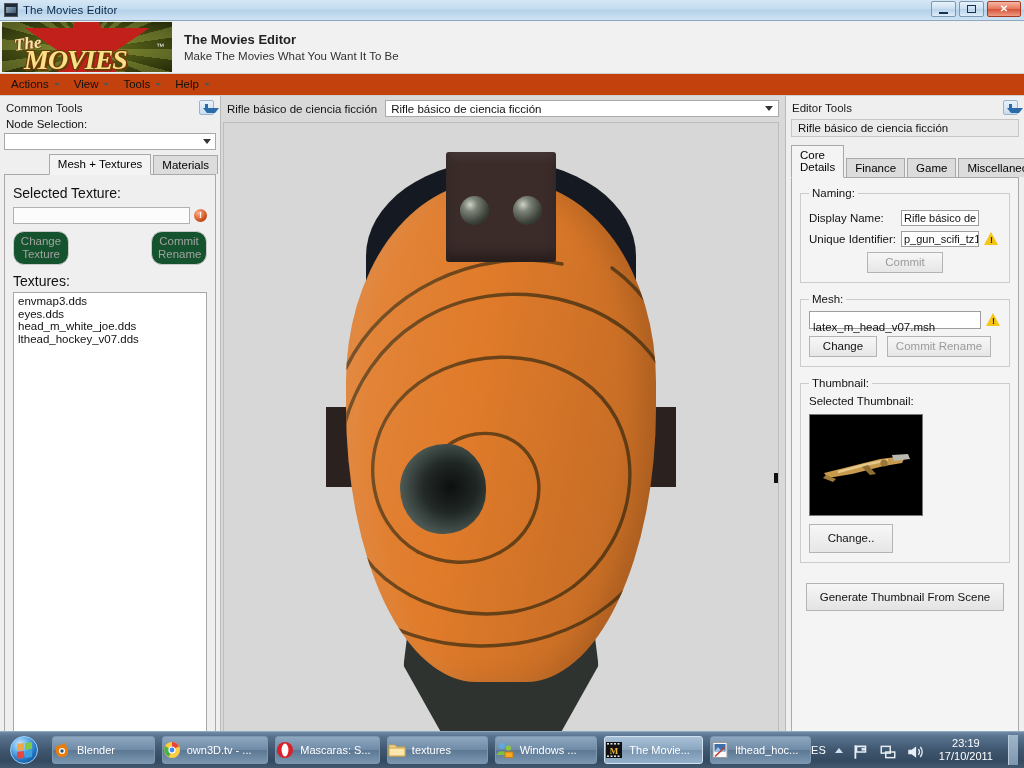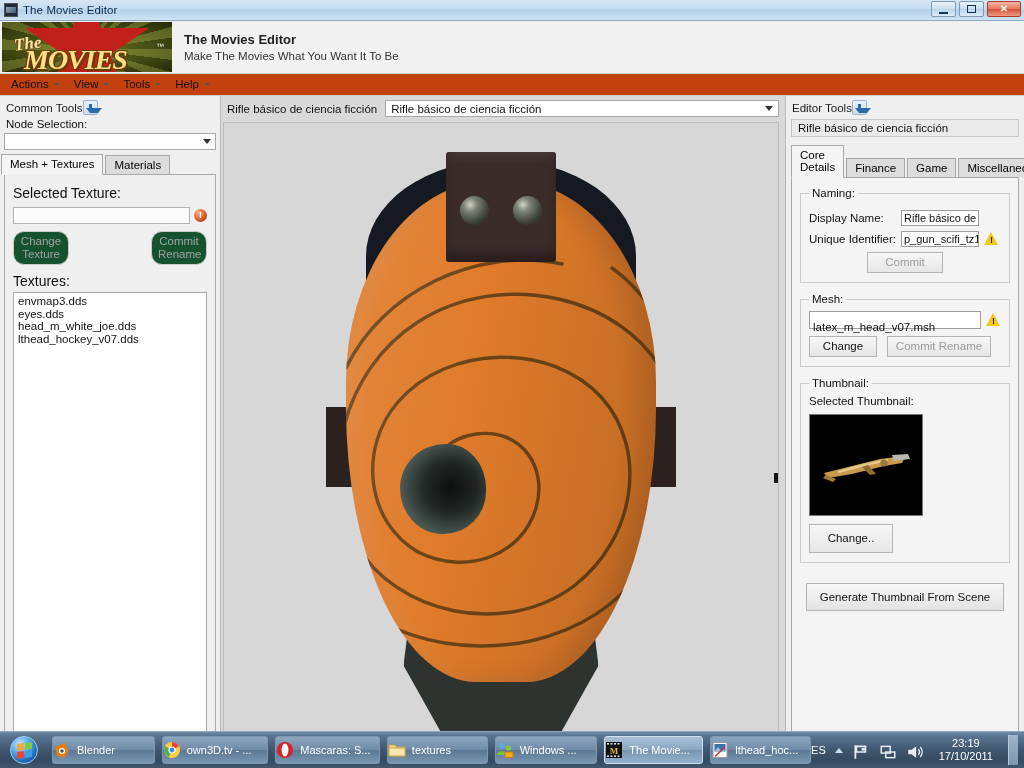--- a/index.html
+++ b/index.html
@@ -94,21 +94,21 @@
 
   
   .workarea{flex:1 1 auto;display:flex;min-height:0;background:#d9d9d9;}
 
   
   .leftpanel{
     width:221px;flex:0 0 221px;background:#efefef;display:flex;flex-direction:column;
     border-right:1px solid #b9b9b9;padding:0 0 4px 0;box-sizing:border-box;
   }
   .panelhead{
-    display:flex;align-items:center;justify-content:flex-start;
+    display:flex;align-items:center;justify-content:space-between;
     padding:4px 6px 2px 6px;font-size:11.5px;color:#1a1a1a;
   }
   .pinicon{
     width:15px;height:15px;border:1px solid #9ab4cf;border-radius:2px;
     background:linear-gradient(to bottom,#e8f2fb,#c9ddf0);
     position:relative;box-sizing:border-box;
   }
   .pinicon:after{
     content:"";position:absolute;left:5px;top:3px;width:3px;height:5px;background:#2b6ca8;
   }
@@ -116,21 +116,21 @@
     content:"";position:absolute;left:2.5px;top:7px;width:8px;height:0;
     border-left:4px solid transparent;border-right:4px solid transparent;border-top:5px solid #2b6ca8;
   }
   .lbl{font-size:11.5px;color:#111;padding:1px 6px;}
   .combo{
     margin:2px 4px 0 4px;height:17px;background:#fff;border:1px solid #a9a9a9;
     display:flex;align-items:center;justify-content:flex-end;padding-right:4px;box-sizing:border-box;
     font-size:11px;
   }
   .combo .arr{width:0;height:0;border-left:4px solid transparent;border-right:4px solid transparent;border-top:5px solid #333;}
-  .tabstrip{display:flex;align-items:flex-end;margin:6px 0 0 1px;height:18px;}
+  .tabstrip{display:flex;align-items:flex-end;margin:6px 0 0 12px;height:18px;justify-content:flex-end;}
   .tab{
     padding:3px 8px 3px 8px;font-size:11.5px;border:1px solid #a9a9a9;border-bottom:none;
     background:#dcdcdc;margin-right:2px;line-height:12px;box-sizing:border-box;
   }
   .tab.active{background:#f4f4f4;position:relative;top:1px;padding-bottom:4px;border-bottom:1px solid #f4f4f4;}
   .tabbody{
     flex:1 1 auto;margin:0 4px 0 4px;border:1px solid #a9a9a9;background:#efefef;
     display:flex;flex-direction:column;min-height:0;padding:10px 8px 6px 8px;box-sizing:border-box;
   }
   .smalllbl{font-size:14px;color:#111;margin-bottom:6px;}

